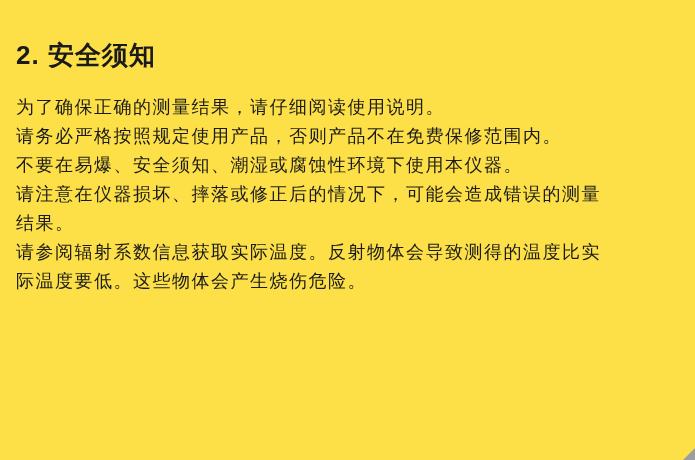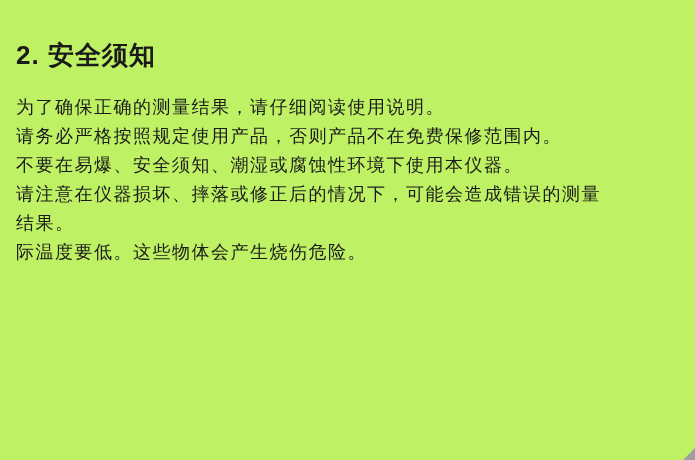--- a/index.html
+++ b/index.html
@@ -3,21 +3,21 @@
 <meta charset="utf-8">
 <style>
   html, body {
     margin: 0;
     padding: 0;
   }
   .page {
     position: relative;
     width: 695px;
     height: 460px;
-    background: #bef264;
+    background: #fde047;
     overflow: hidden;
     font-family: "Liberation Sans", "DejaVu Sans", sans-serif;
     color: #1a1a1a;
   }
   .heading {
     margin: 42px 0 0 0;
     padding: 0 20px 0 16px;
     font-size: 26px;
     line-height: 26px;
     font-weight: bold;
@@ -53,18 +53,19 @@
 <div class="page">
 
   <h1 class="heading">2. 安全须知</h1>
 
   <div class="body-text">
     <div class="body-line">为了确保正确的测量结果，请仔细阅读使用说明。</div>
     <div class="body-line">请务必严格按照规定使用产品，否则产品不在免费保修范围内。</div>
     <div class="body-line">不要在易爆、安全须知、潮湿或腐蚀性环境下使用本仪器。</div>
     <div class="body-line">请注意在仪器损坏、摔落或修正后的情况下，可能会造成错误的测量</div>
     <div class="body-line">结果。</div>
+    <div class="body-line">请参阅辐射系数信息获取实际温度。反射物体会导致测得的温度比实</div>
     <div class="body-line">际温度要低。这些物体会产生烧伤危险。</div>
   </div>
 
   <div class="resize-grip"></div>
 
 </div>
 
 </body></html>

